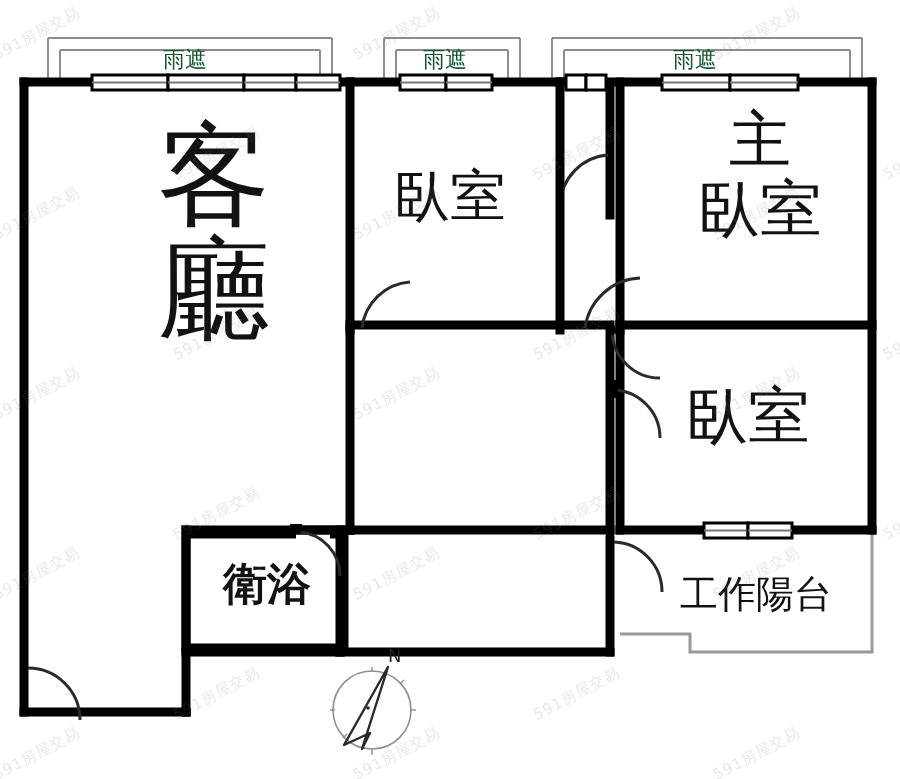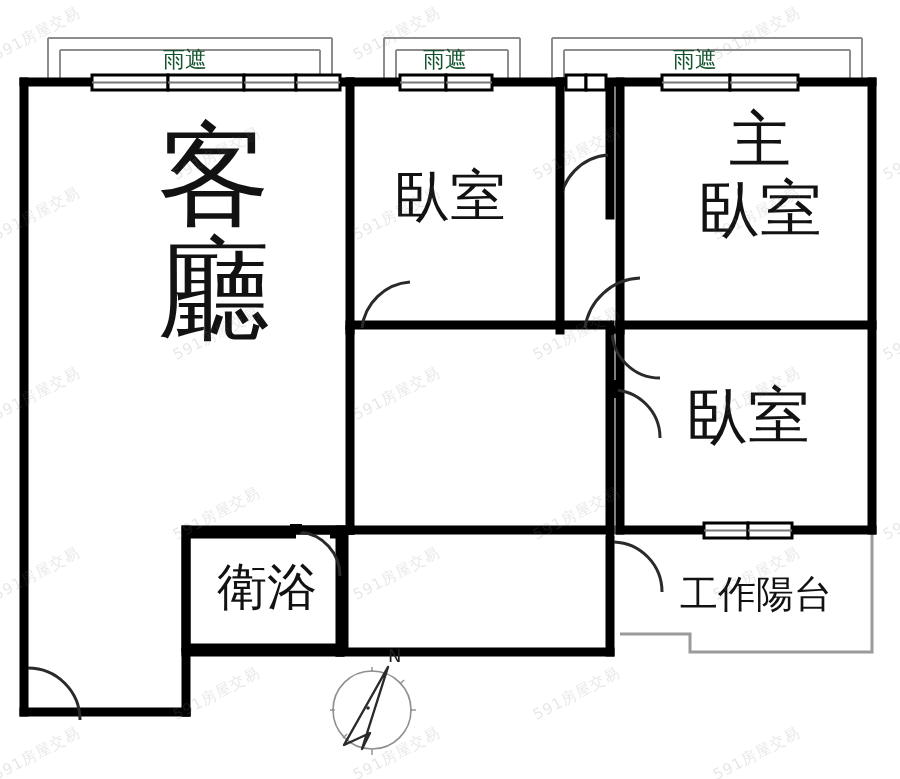--- a/index.html
+++ b/index.html
@@ -51,21 +51,22 @@
   .lbl-bed2 {
     font-size: 62px;
   }
   .lbl-dining {
     font-size: 64px;
   }
   .lbl-kitchen {
     font-size: 46px;
   }
   .lbl-bath {
-    font-size: 50px;
+    font-size: 44px;
+    font-weight: bold;
   }
   .lbl-balcony {
     font-size: 38px;
   }
   .eave-label {
     position: absolute;
     font-size: 22px;
     color: #14532d;
     font-family: "DejaVu Sans", sans-serif;
     white-space: pre;

